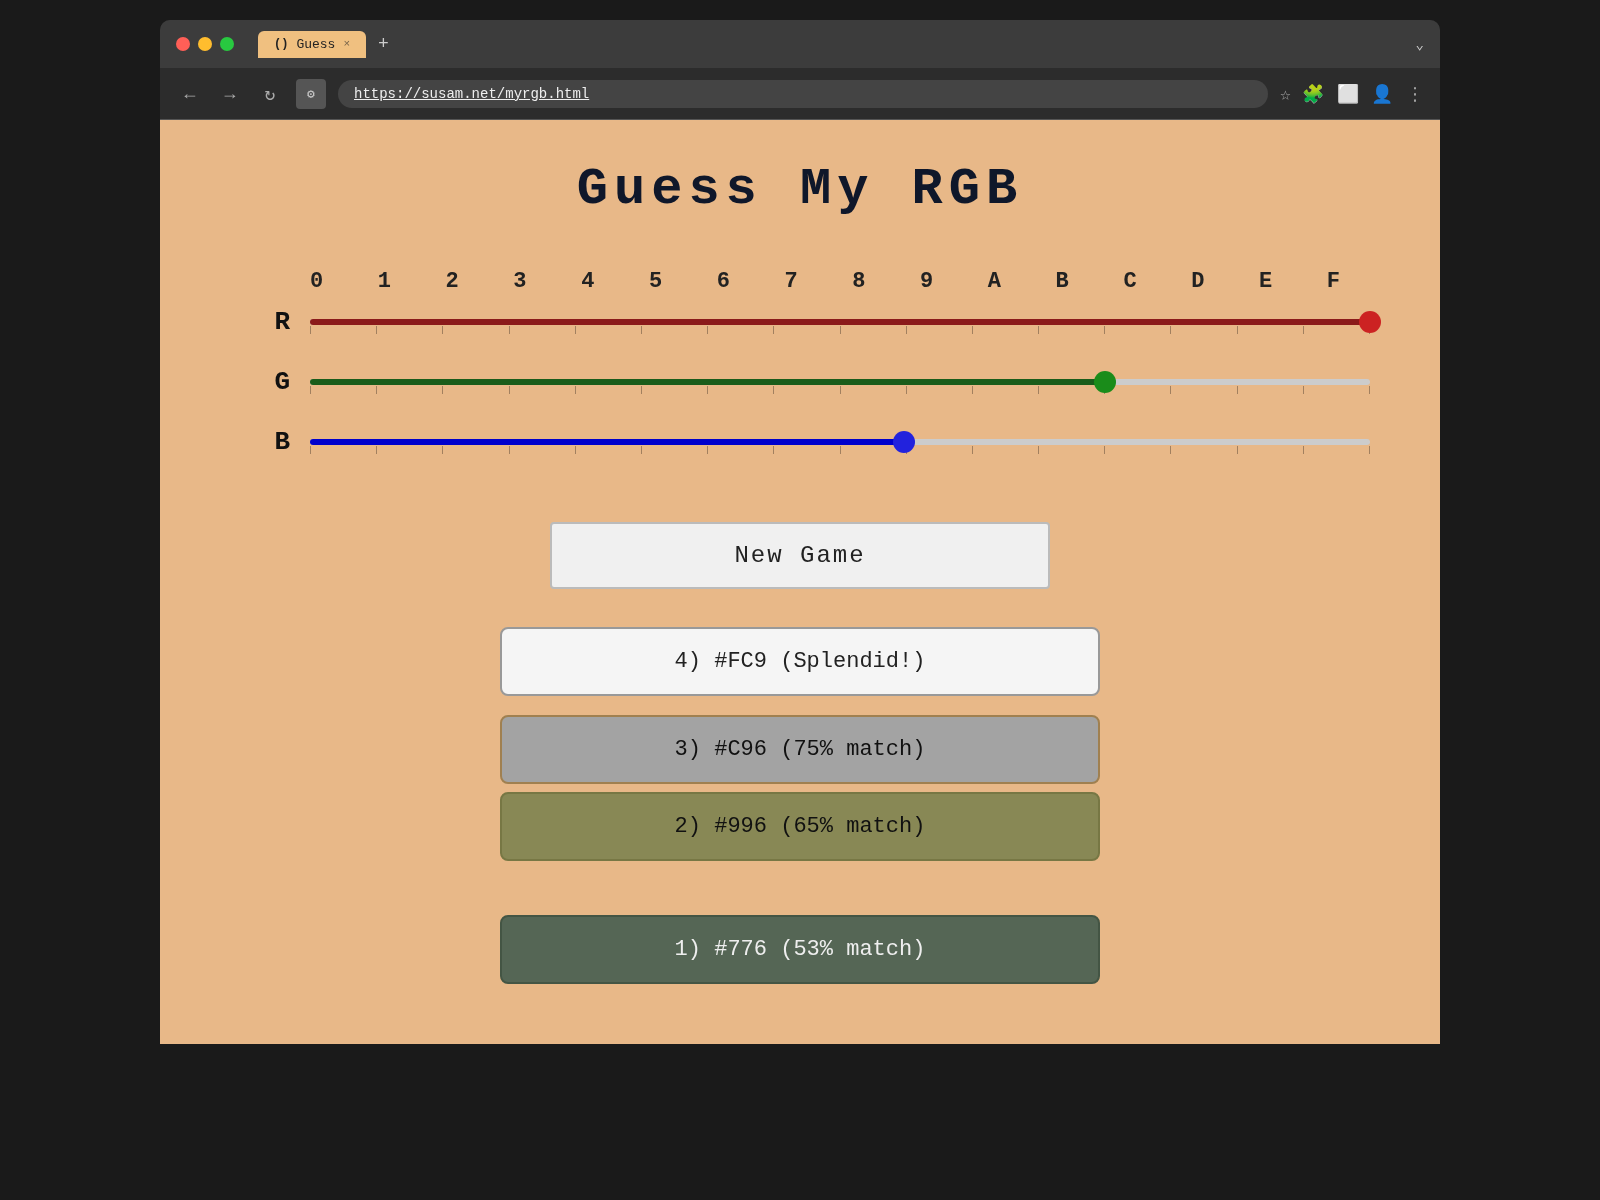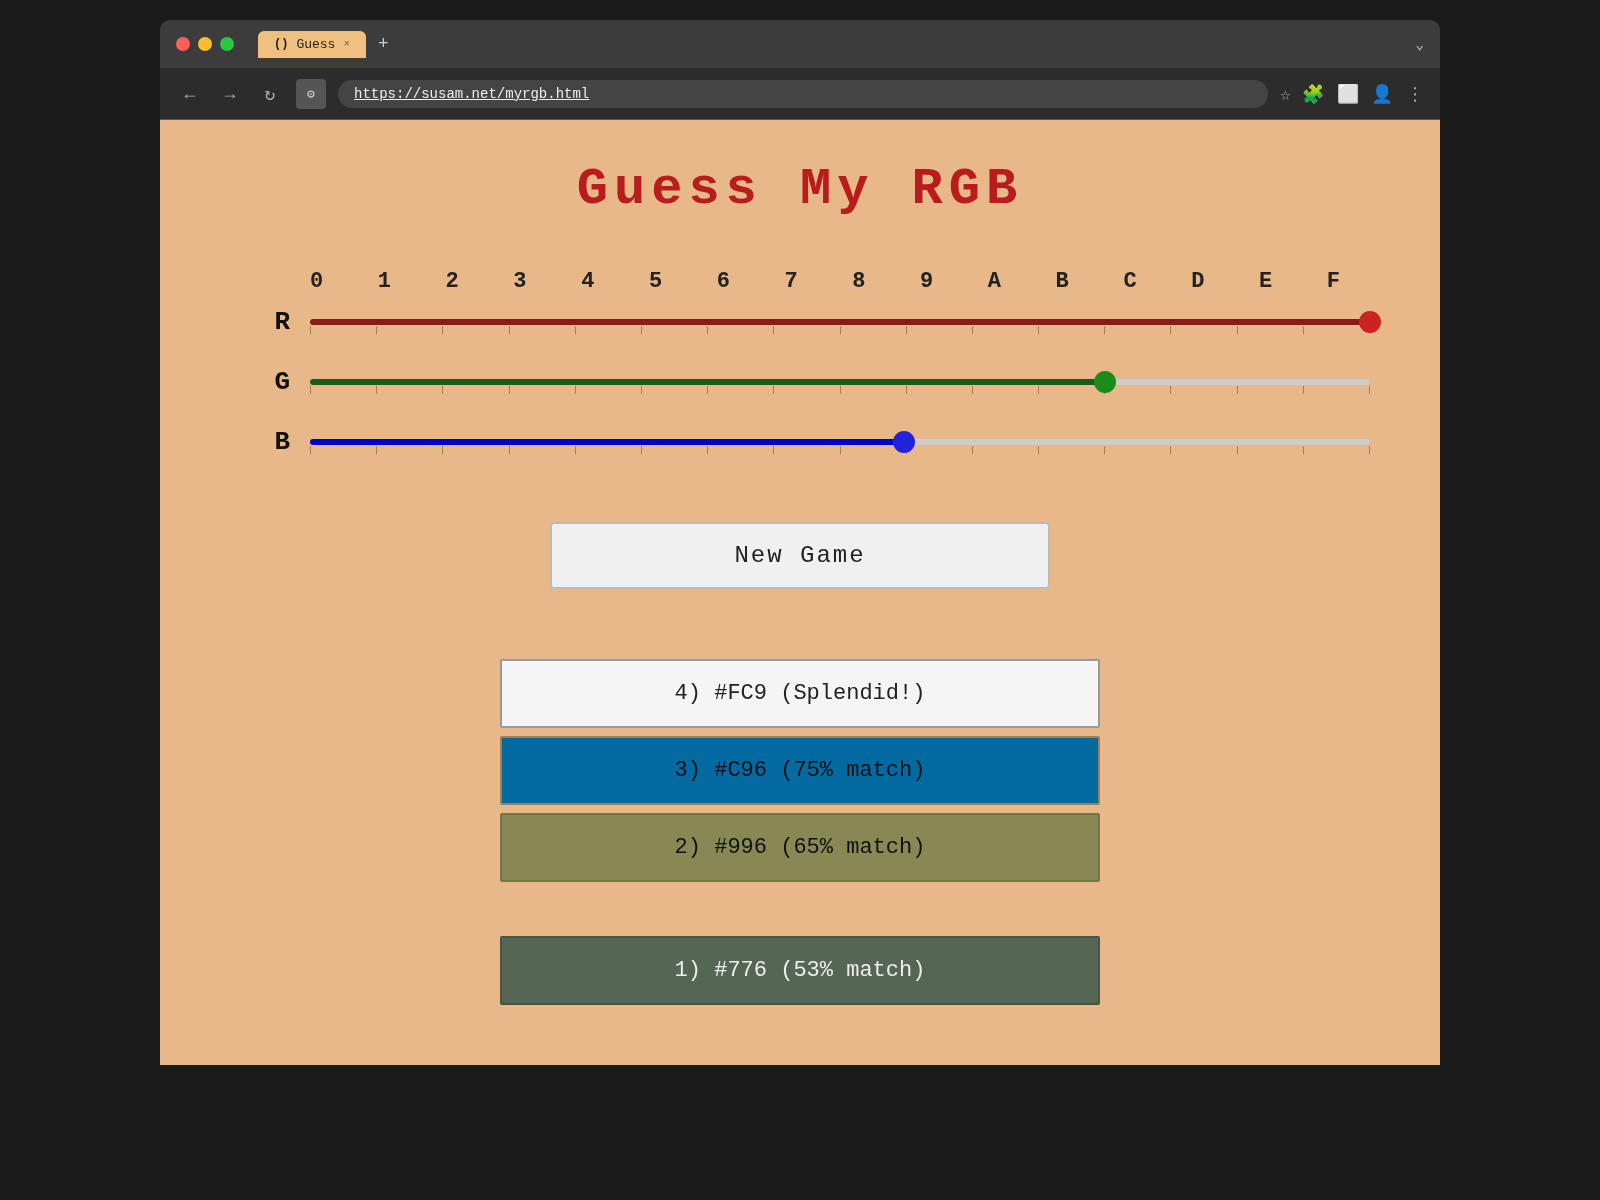--- a/index.html
+++ b/index.html
@@ -145,21 +145,21 @@
       min-height: 900px;
       padding: 40px 60px 60px;
       display: flex;
       flex-direction: column;
       align-items: center;
     }
 
     .page-title {
       font-size: 52px;
       font-weight: bold;
-      color: #b91c1c;
+      color: #0f172a;
       letter-spacing: 6px;
       margin-bottom: 50px;
       font-family: 'Courier New', Courier, monospace;
     }
 
     
     .slider-section {
       width: 100%;
       max-width: 1140px;
       margin-bottom: 40px;
@@ -251,41 +251,41 @@
     .new-game-btn {
       background: #f0f0f0;
       border: 2px solid #bbb;
       color: #222;
       font-size: 24px;
       font-family: 'Courier New', Courier, monospace;
       padding: 18px 0;
       width: 500px;
       cursor: pointer;
       border-radius: 4px;
-      margin-bottom: 70px;
+      margin-bottom: 38px;
       letter-spacing: 2px;
     }
 
     
     .guess-history {
       width: 100%;
       max-width: 600px;
       display: flex;
       flex-direction: column;
       gap: 8px;
     }
 
     .guess-item {
       padding: 20px 30px;
       text-align: center;
       font-size: 22px;
       font-family: 'Courier New', Courier, monospace;
       color: #222;
       border: 2px solid rgba(0,0,0,0.15);
-      border-radius: 2px;
+      border-radius: 8px;
     }
 
     .guess-item.latest {
       background: #f5f5f5;
       border-color: #999;
     }
   </style>
 </head>
 <body>
 
@@ -439,21 +439,21 @@
       </div>
 
     </div>
 
     <button class="new-game-btn">New Game</button>
 
     <div class="guess-history">
       <div class="guess-item latest" style="background:#f5f5f5; border-color:#999;">
         <span>4) #FC9 (Splendid!)</span>
       </div>
-      <div class="guess-item" style="background:#0369a1; border-color:#a08050; color:#111;">
+      <div class="guess-item" style="background:#a3a3a3; border-color:#a08050; color:#111;margin-top:11px;">
         <span>3) #C96 (75% match)</span>
       </div>
       <div class="guess-item" style="background:#888855; border-color:#777744; color:#111;">
         <span>2) #996 (65% match)</span>
       </div>
       <div class="guess-item" style="background:#556655; border-color:#445544; color:#eee;margin-top:46px;">
         <span>1) #776 (53% match)</span>
       </div>
     </div>
 

